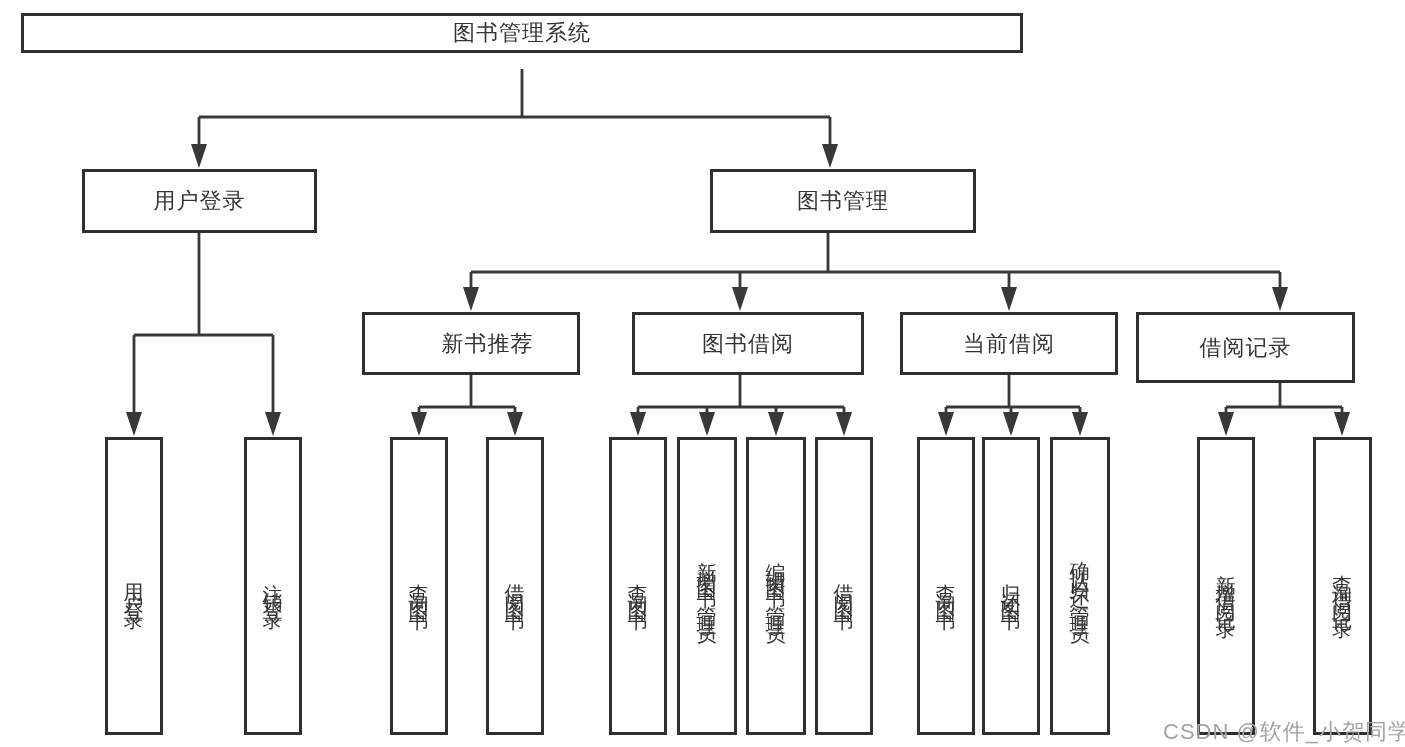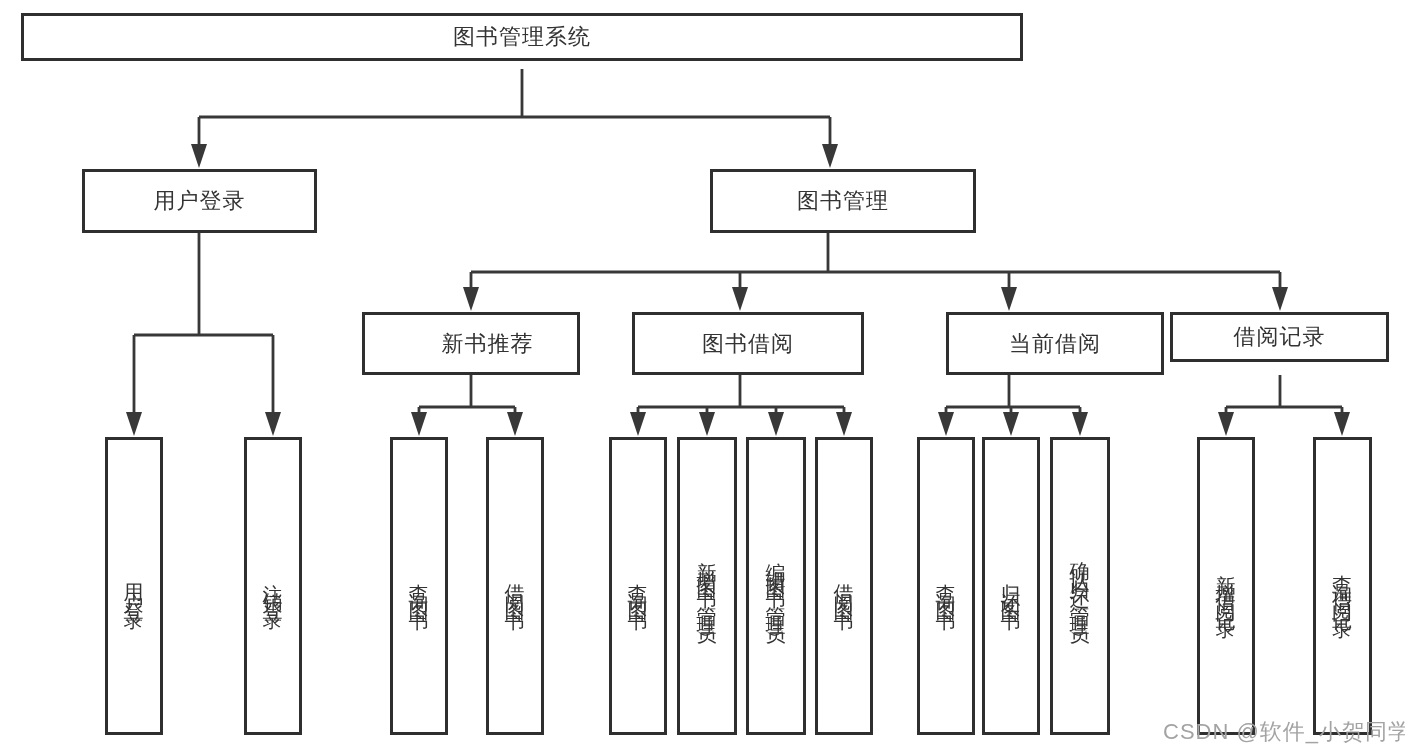--- a/index.html
+++ b/index.html
@@ -81,29 +81,29 @@
       <polygon points="768,412 784,412 776,436"></polygon>
       <polygon points="836,412 852,412 844,436"></polygon>
       <polygon points="938,412 954,412 946,436"></polygon>
       <polygon points="1003,412 1019,412 1011,436"></polygon>
       <polygon points="1072,412 1088,412 1080,436"></polygon>
       <polygon points="1218,412 1234,412 1226,436"></polygon>
       <polygon points="1334,412 1350,412 1342,436"></polygon>
     </g>
   </svg>
 
-  <div class="node" style="left:21px;top:13px;width:1002px;height:48px;">图书管理系统</div>
+  <div class="node" style="left:21px;top:13px;width:1002px;height:40px;">图书管理系统</div>
 
   <div class="node" style="left:82px;top:169px;width:235px;height:64px;">用户登录</div>
   <div class="node" style="left:710px;top:169px;width:266px;height:64px;">图书管理</div>
 
   <div class="node" style="left:362px;top:312px;width:218px;height:63px;padding-left:33px;">新书推荐</div>
   <div class="node" style="left:632px;top:312px;width:232px;height:63px;">图书借阅</div>
-  <div class="node" style="left:900px;top:312px;width:218px;height:63px;margin-left:46px;">当前借阅</div>
-  <div class="node" style="left:1170px;top:312px;width:219px;height:50px;">借阅记录</div>
+  <div class="node" style="left:900px;top:312px;width:218px;height:63px;">当前借阅</div>
+  <div class="node" style="left:1136px;top:312px;width:219px;height:71px;">借阅记录</div>
 
   <div class="node leaf" style="left:105px;top:437px;width:58px;height:298px;">用户登录</div>
   <div class="node leaf" style="left:244px;top:437px;width:58px;height:298px;">注销登录</div>
 
   <div class="node leaf" style="left:390px;top:437px;width:58px;height:298px;">查询图书</div>
   <div class="node leaf" style="left:486px;top:437px;width:58px;height:298px;">借阅图书</div>
 
   <div class="node leaf" style="left:609px;top:437px;width:58px;height:298px;">查询图书</div>
   <div class="node leaf" style="left:677px;top:437px;width:60px;height:298px;">新增图书（管理员）</div>
   <div class="node leaf" style="left:746px;top:437px;width:60px;height:298px;">编辑图书（管理员）</div>

